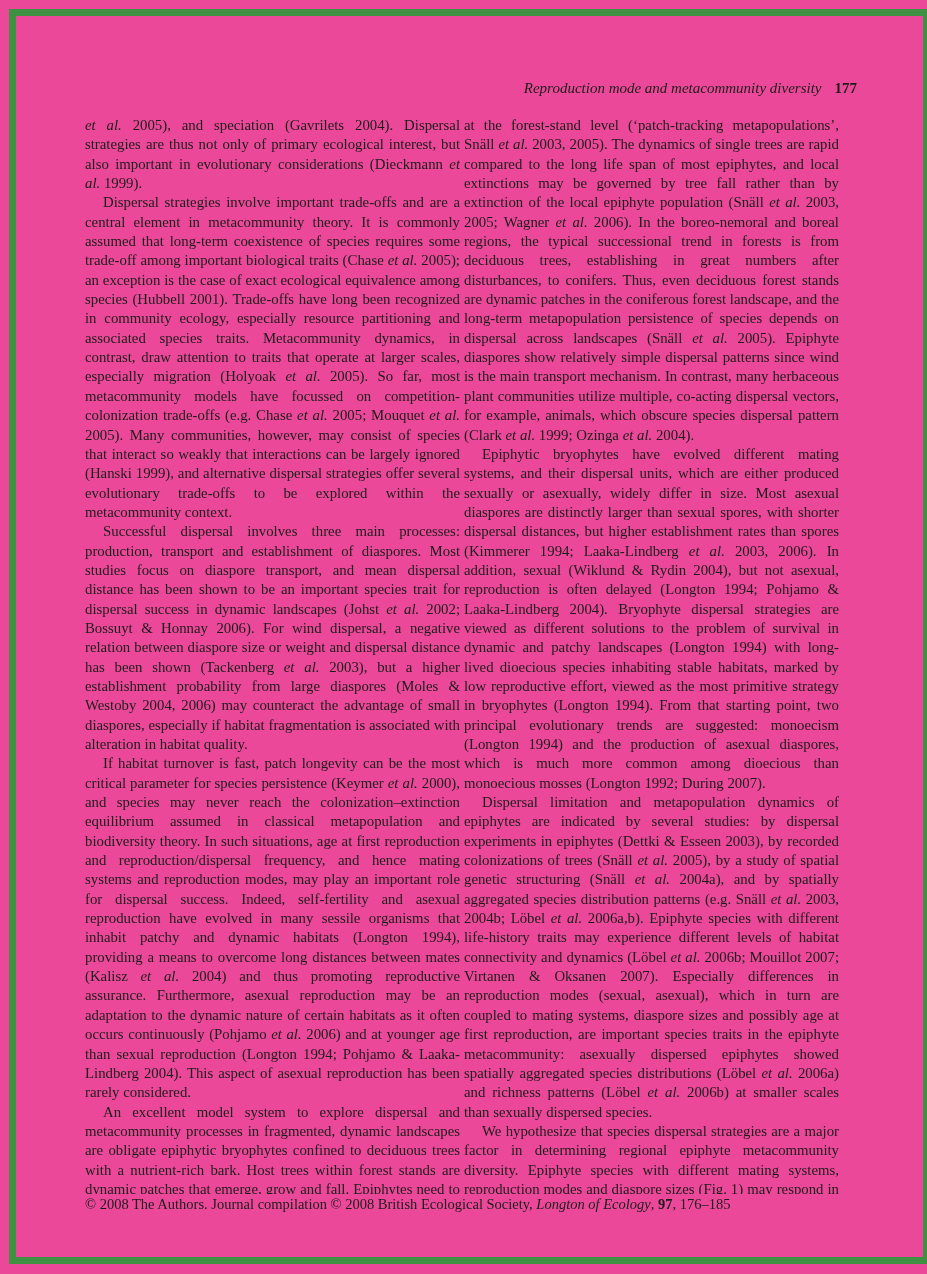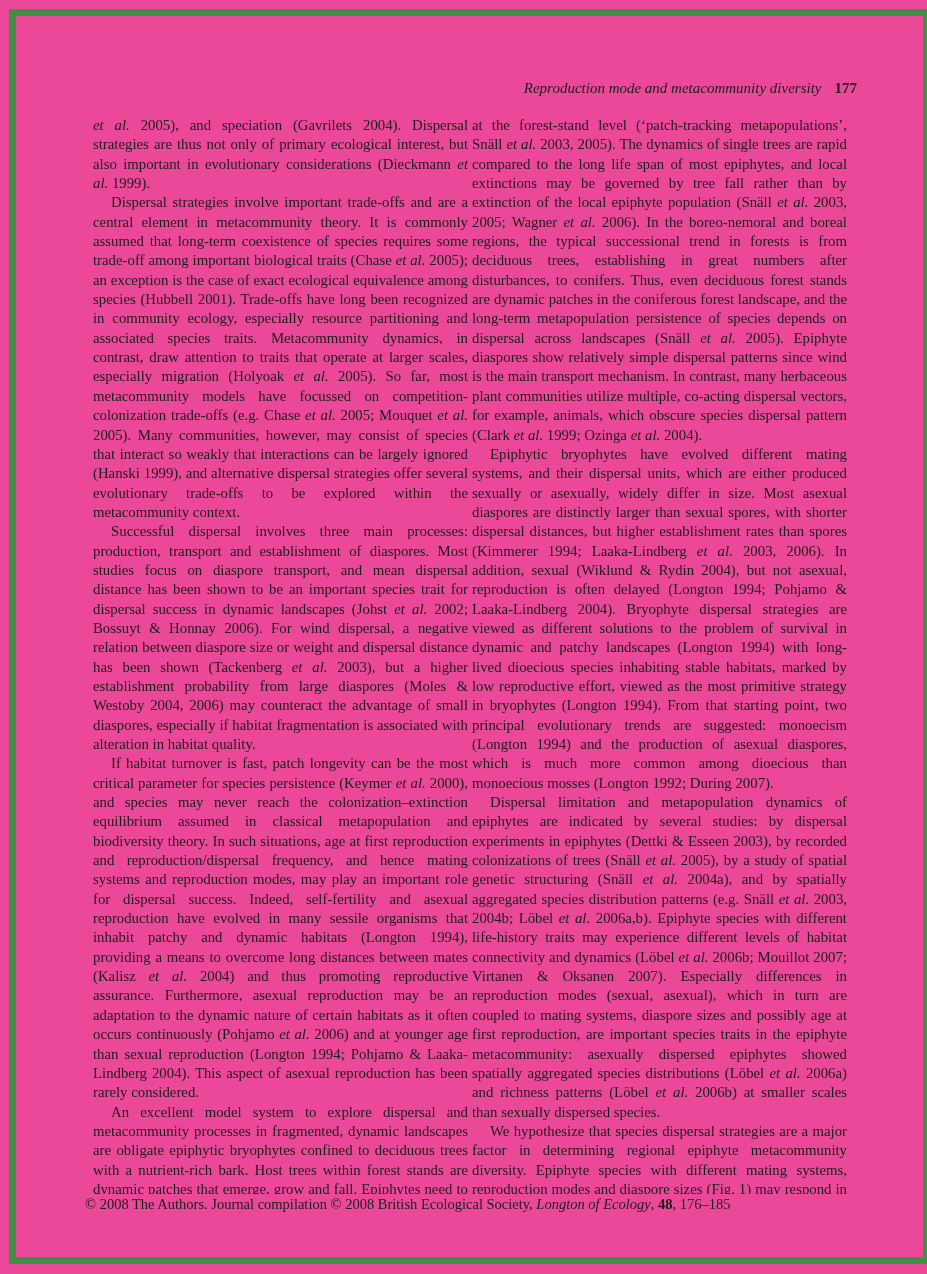--- a/index.html
+++ b/index.html
@@ -30,21 +30,20 @@
   .rh-num { font-weight: bold; margin-left: 13px; }
   .columns {
     position: absolute;
     left: 85px;
     top: 116px;
     width: 762px;
     height: 1078px;
     display: flex;
     gap: 4px;
     overflow: hidden;
-    justify-content: flex-end;
   }
   .col {
     width: 375px;
     height: 100%;
     overflow: hidden;
   }
   .para {
     margin: 0;
     font-size: 14.8px;
     line-height: 19.35px;
@@ -79,14 +78,14 @@
         <p class="para indent">An excellent model system to explore dispersal and metacommunity processes in fragmented, dynamic landscapes are obligate epiphytic bryophytes confined to deciduous trees with a nutrient-rich bark. Host trees within forest stands are dynamic patches that emerge, grow and fall. Epiphytes need to track these dynamic patches for metapopulation persistence</p>
       </div>
     <div class="col">
         <p class="para">at the forest-stand level (‘patch-tracking metapopulations’, Snäll <i>et al.</i> 2003, 2005). The dynamics of single trees are rapid compared to the long life span of most epiphytes, and local extinctions may be governed by tree fall rather than by extinction of the local epiphyte population (Snäll <i>et al.</i> 2003, 2005; Wagner <i>et al.</i> 2006). In the boreo-nemoral and boreal regions, the typical successional trend in forests is from deciduous trees, establishing in great numbers after disturbances, to conifers. Thus, even deciduous forest stands are dynamic patches in the coniferous forest landscape, and the long-term metapopulation persistence of species depends on dispersal across landscapes (Snäll <i>et al.</i> 2005). Epiphyte diaspores show relatively simple dispersal patterns since wind is the main transport mechanism. In contrast, many herbaceous plant communities utilize multiple, co-acting dispersal vectors, for example, animals, which obscure species dispersal pattern (Clark <i>et al.</i> 1999; Ozinga <i>et al.</i> 2004).</p>
         <p class="para indent">Epiphytic bryophytes have evolved different mating systems, and their dispersal units, which are either produced sexually or asexually, widely differ in size. Most asexual diaspores are distinctly larger than sexual spores, with shorter dispersal distances, but higher establishment rates than spores (Kimmerer 1994; Laaka-Lindberg <i>et al.</i> 2003, 2006). In addition, sexual (Wiklund &amp; Rydin 2004), but not asexual, reproduction is often delayed (Longton 1994; Pohjamo &amp; Laaka-Lindberg 2004). Bryophyte dispersal strategies are viewed as different solutions to the problem of survival in dynamic and patchy landscapes (Longton 1994) with long-lived dioecious species inhabiting stable habitats, marked by low reproductive effort, viewed as the most primitive strategy in bryophytes (Longton 1994). From that starting point, two principal evolutionary trends are suggested: monoecism (Longton 1994) and the production of asexual diaspores, which is much more common among dioecious than monoecious mosses (Longton 1992; During 2007).</p>
         <p class="para indent">Dispersal limitation and metapopulation dynamics of epiphytes are indicated by several studies: by dispersal experiments in epiphytes (Dettki &amp; Esseen 2003), by recorded colonizations of trees (Snäll <i>et al.</i> 2005), by a study of spatial genetic structuring (Snäll <i>et al.</i> 2004a), and by spatially aggregated species distribution patterns (e.g. Snäll <i>et al.</i> 2003, 2004b; Löbel <i>et al.</i> 2006a,b). Epiphyte species with different life-history traits may experience different levels of habitat connectivity and dynamics (Löbel <i>et al.</i> 2006b; Mouillot 2007; Virtanen &amp; Oksanen 2007). Especially differences in reproduction modes (sexual, asexual), which in turn are coupled to mating systems, diaspore sizes and possibly age at first reproduction, are important species traits in the epiphyte metacommunity: asexually dispersed epiphytes showed spatially aggregated species distributions (Löbel <i>et al.</i> 2006a) and richness patterns (Löbel <i>et al.</i> 2006b) at smaller scales than sexually dispersed species.</p>
         <p class="para indent">We hypothesize that species dispersal strategies are a major factor in determining regional epiphyte metacommunity diversity. Epiphyte species with different mating systems, reproduction modes and diaspore sizes (Fig. 1) may respond in different ways to habitat fragmentation, alteration in</p>
       </div>
   </div>
 
-  <div class="footer">© 2008 The Authors. Journal compilation © 2008 British Ecological Society, <i>Longton of Ecology</i>, <b>48</b>, 176–185</div>
+  <div class="footer">© 2008 The Authors. Journal compilation © 2008 British Ecological Society, <i>Longton of Ecology</i>, <b>97</b>, 176–185</div>
 </div>
 
 </body></html>

